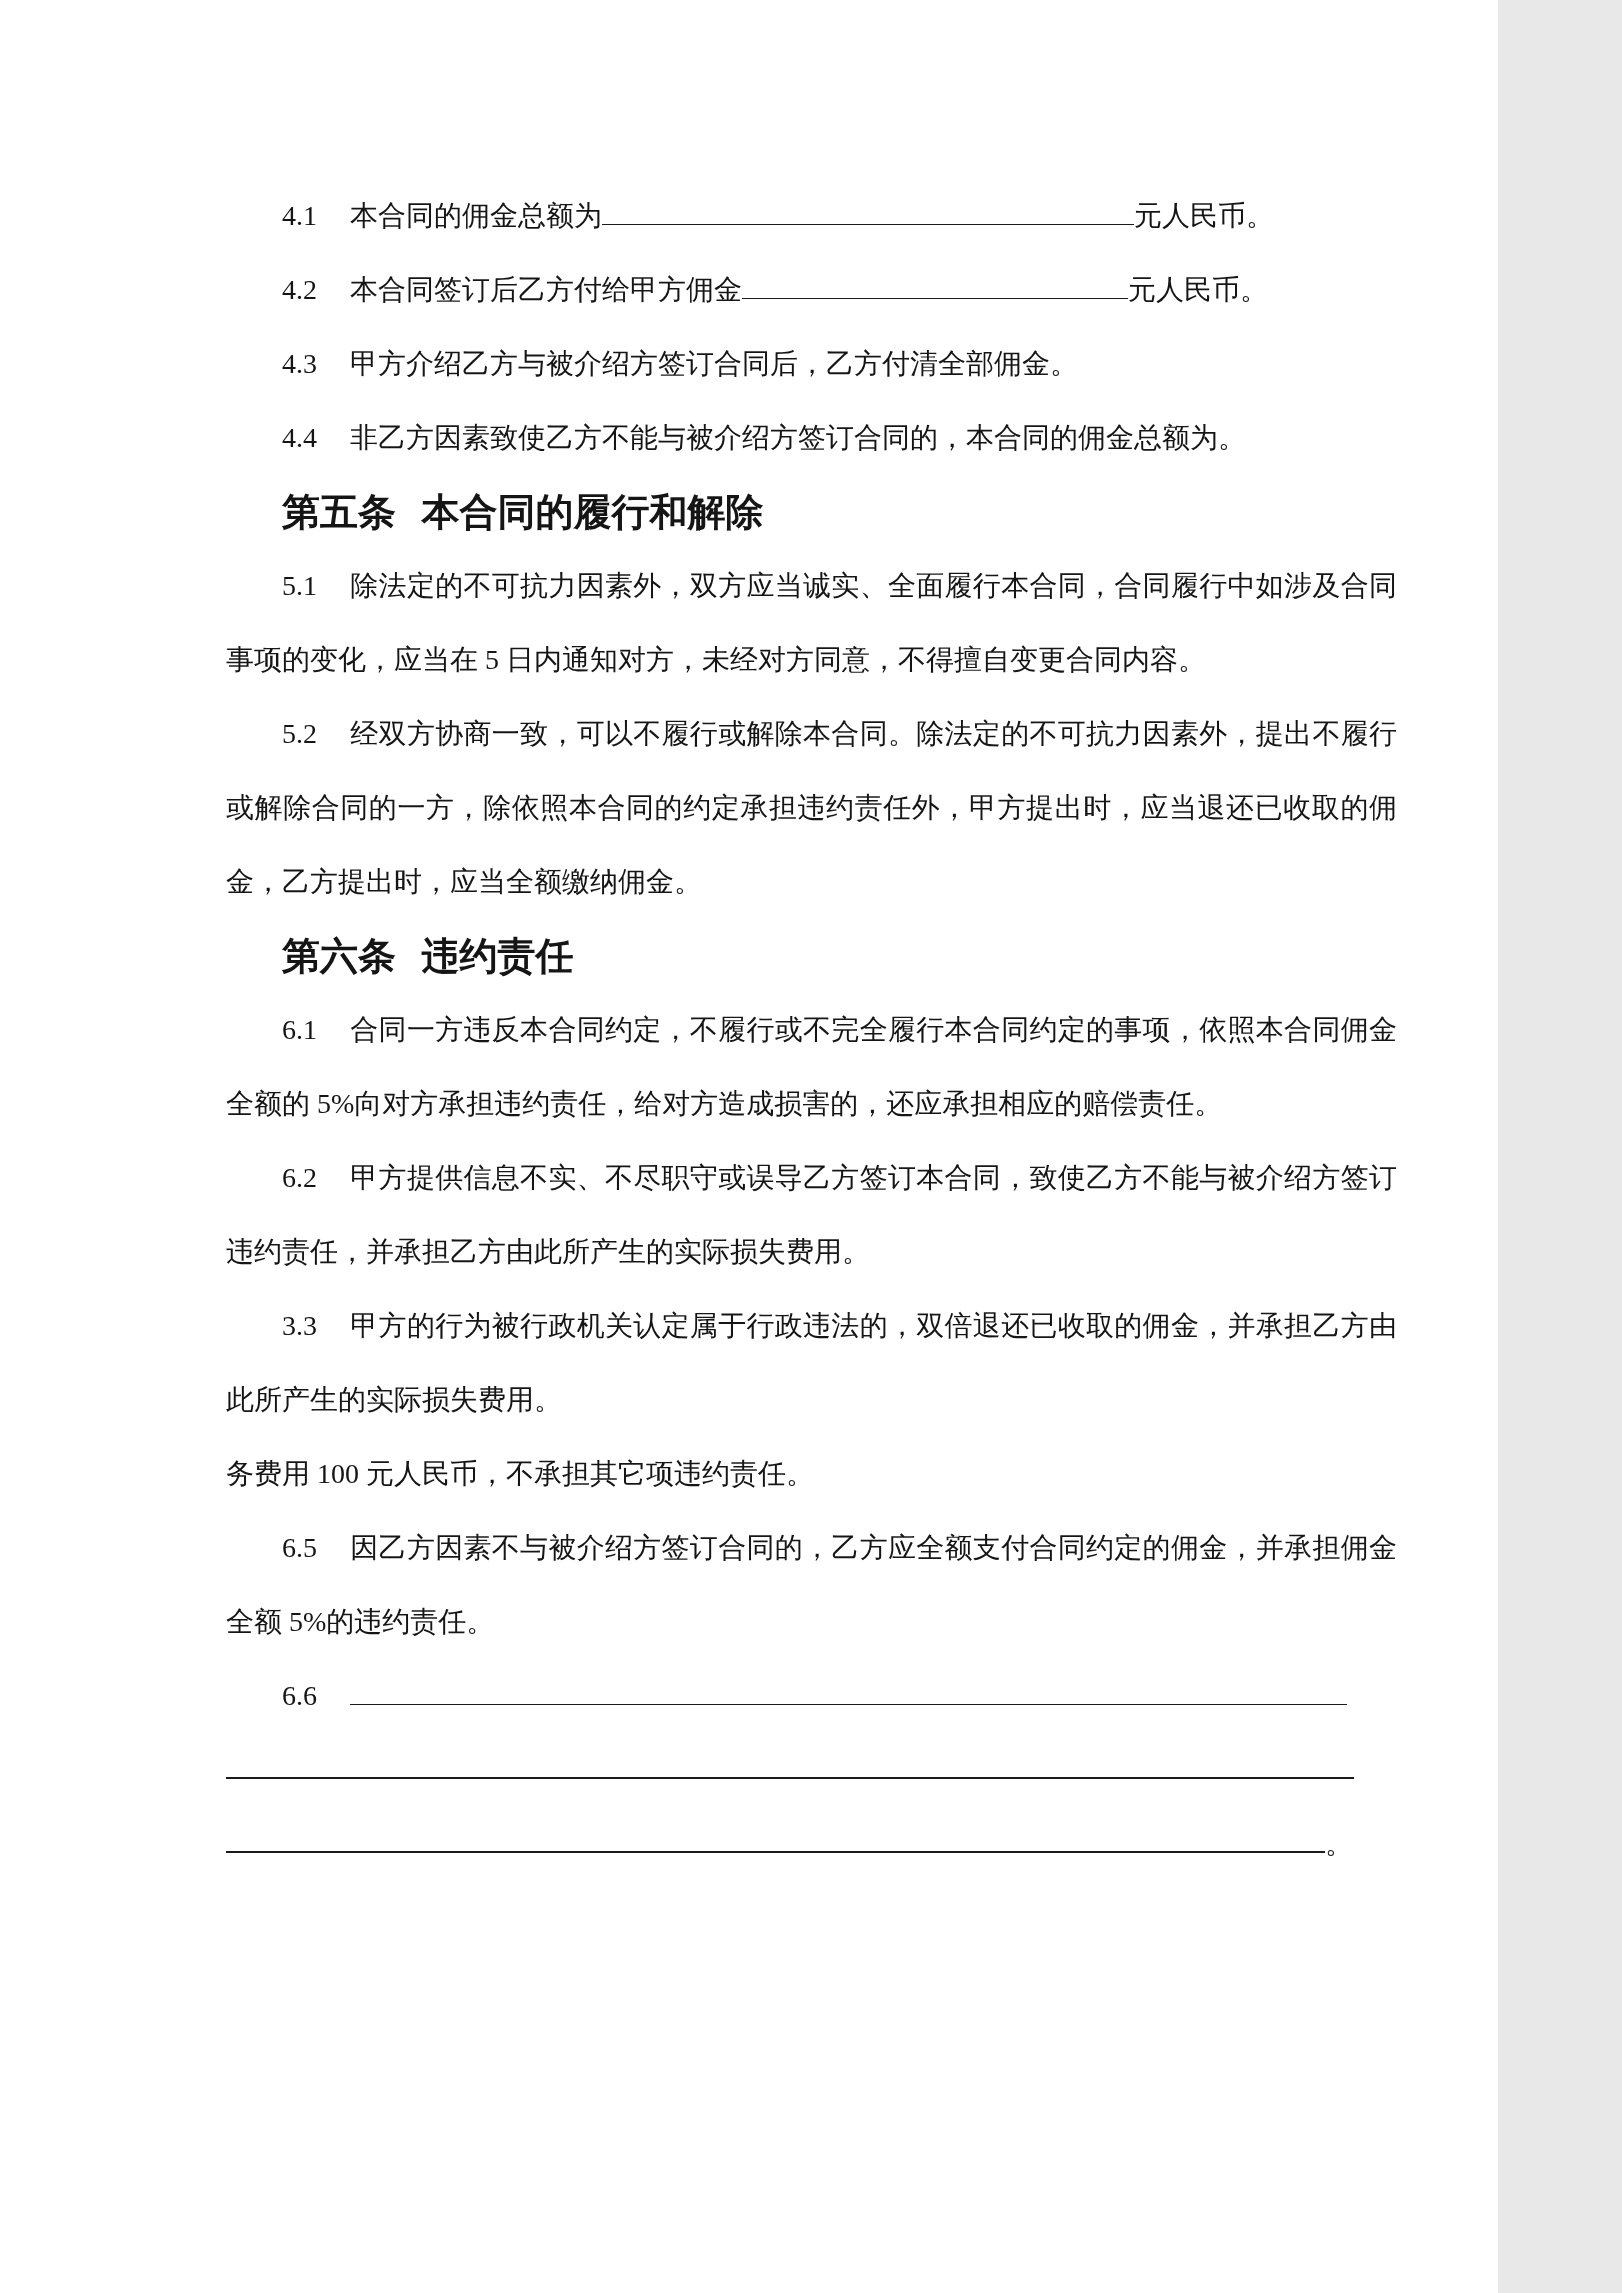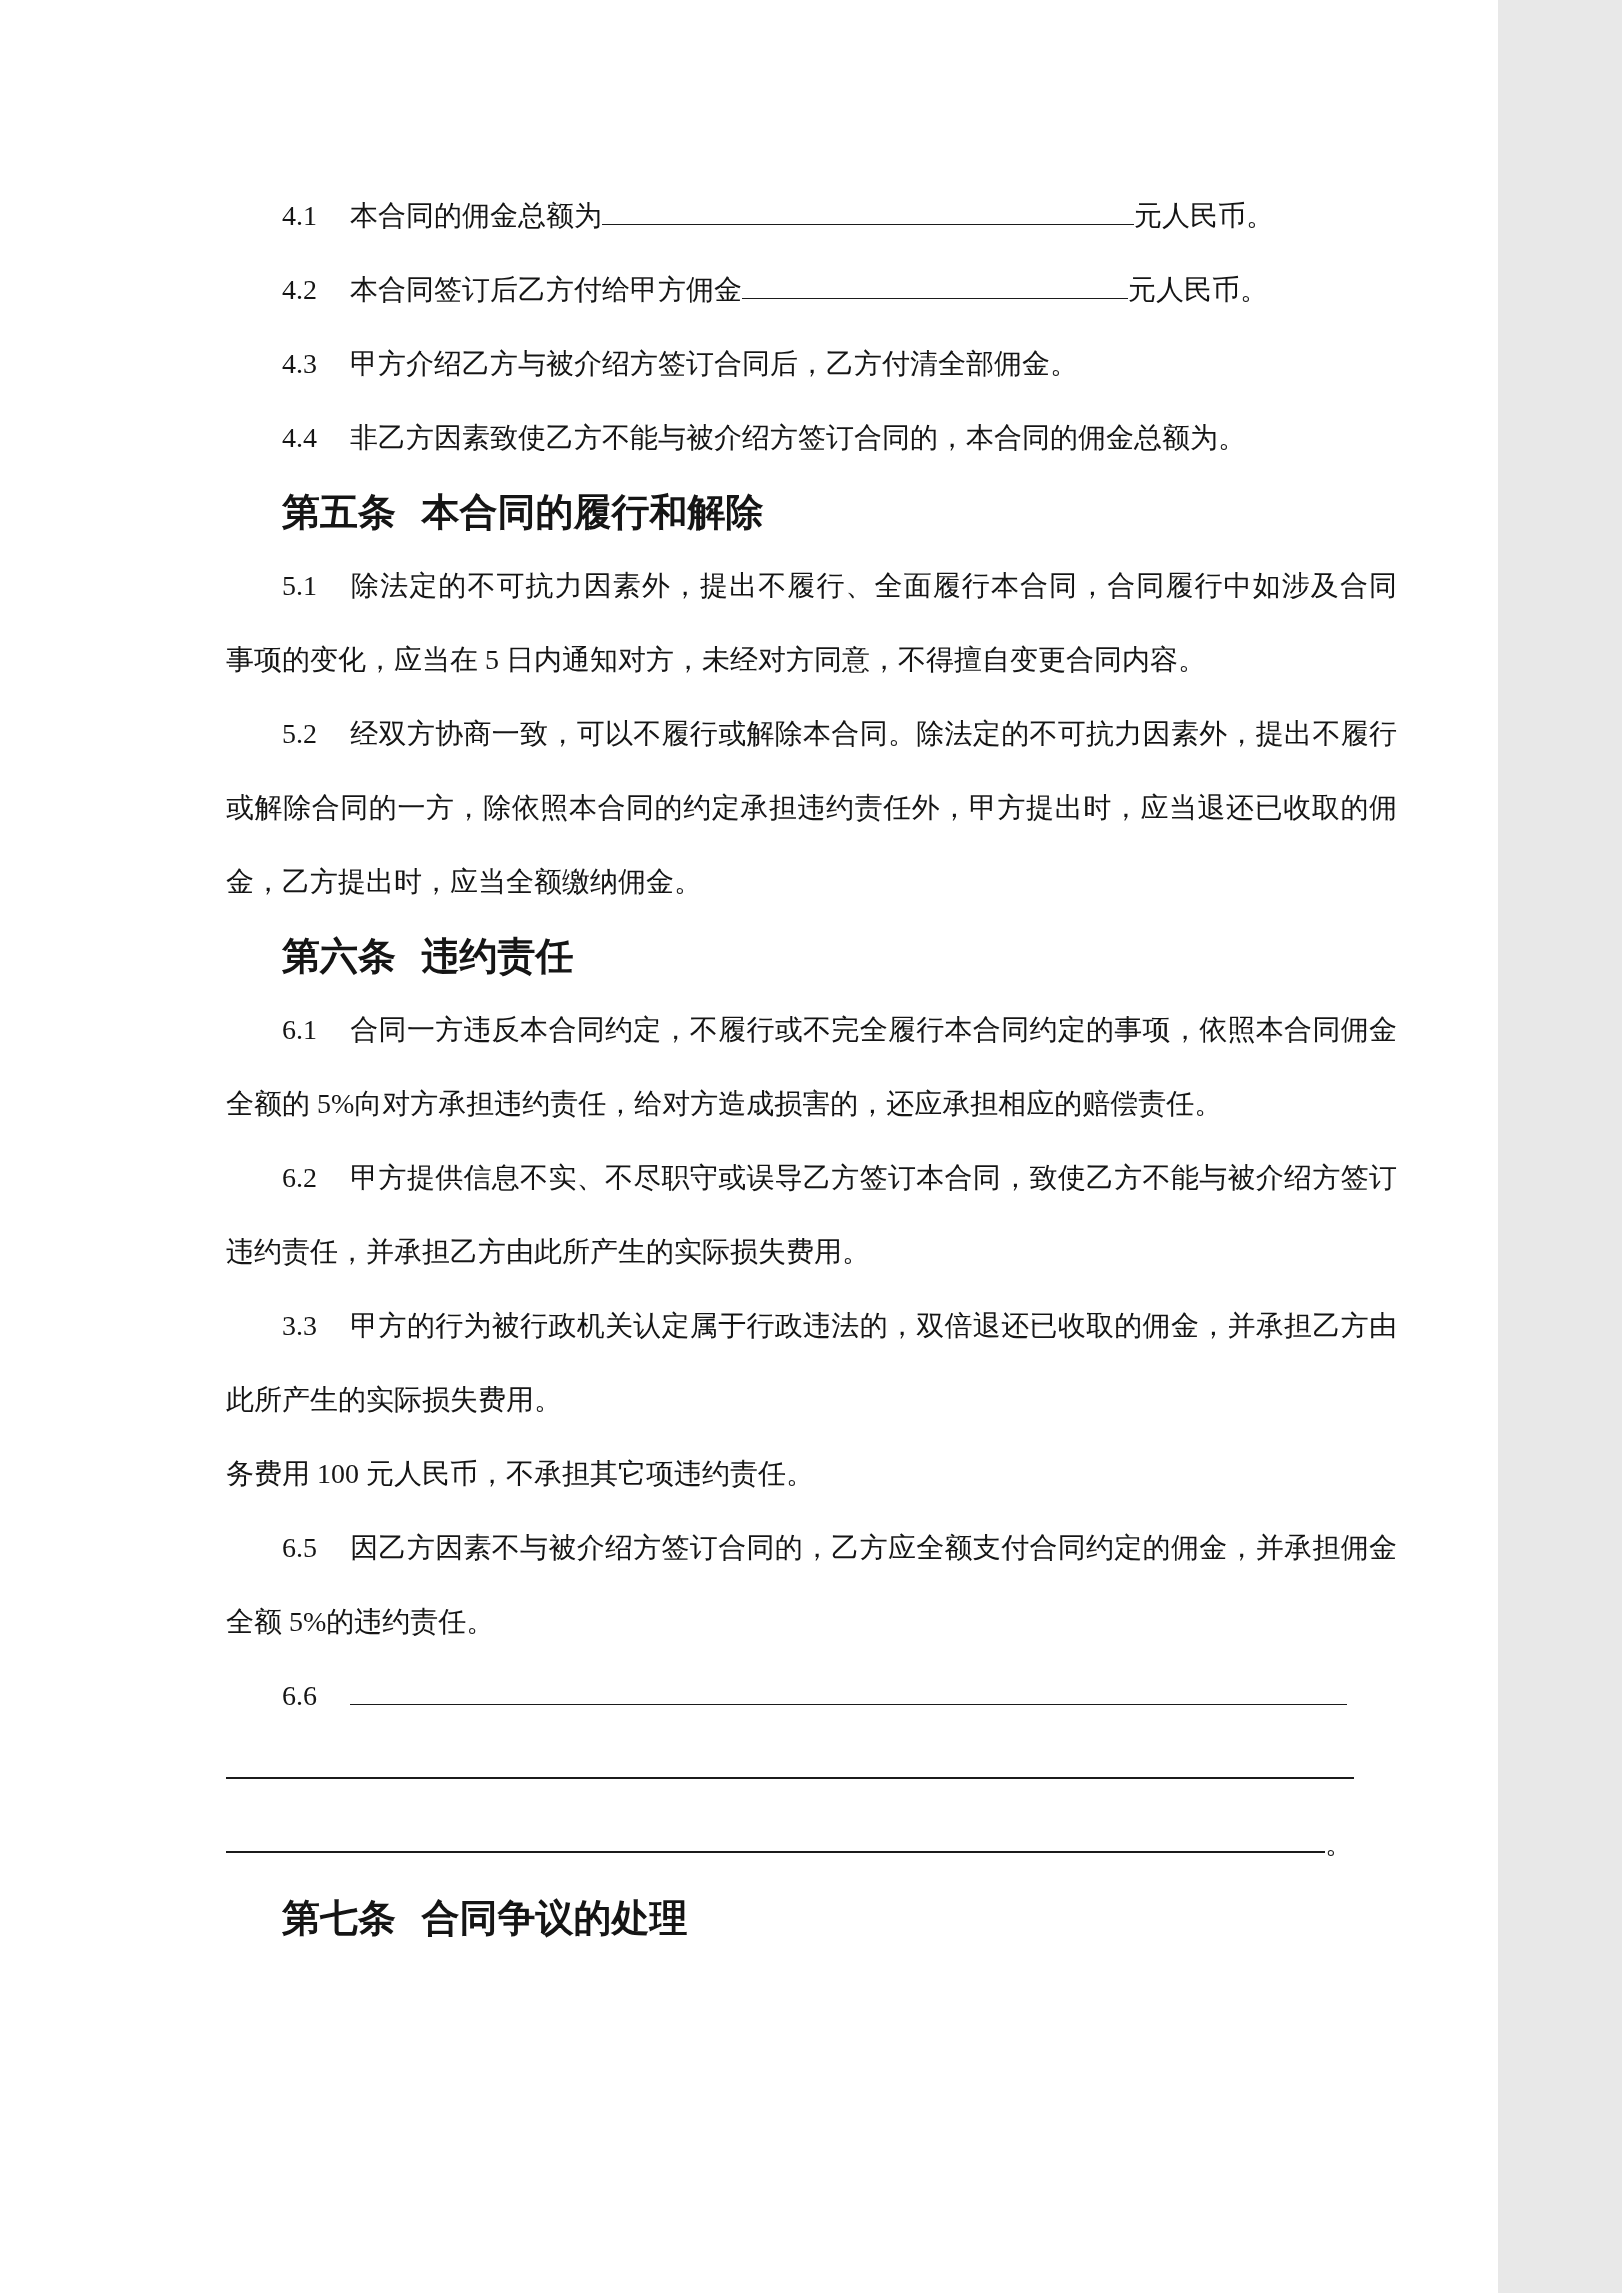--- a/index.html
+++ b/index.html
@@ -72,21 +72,21 @@
 
     <div class="row ind">
       <span class="num">4.4</span><span>非乙方因素致使乙方不能与被介绍方签订合同的，本合同的佣金总额为。</span>
     </div>
 
     <div class="row ind heading">
       <span class="hnum">第五条</span><span>本合同的履行和解除</span>
     </div>
 
     <div class="row ind jf">
-      <span class="num">5.1</span><span>除法定的不可抗力因素外，提出不履行、全面履行本合同，合同履行中如涉及合同</span>
+      <span class="num">5.1</span><span>除法定的不可抗力因素外，双方应当诚实、全面履行本合同，合同履行中如涉及合同</span>
     </div>
     <div class="row">
       <span>事项的变化，应当在 5 日内通知对方，未经对方同意，不得擅自变更合同内容。</span>
     </div>
 
     <div class="row ind jf">
       <span class="num">5.2</span><span>经双方协商一致，可以不履行或解除本合同。除法定的不可抗力因素外，提出不履行</span>
     </div>
     <div class="row jf">
       <span>或解除合同的一方，除依照本合同的约定承担违约责任外，甲方提出时，应当退还已收取的佣</span>
@@ -136,19 +136,16 @@
     </div>
 
     <div class="row">
       <span class="u ufull"></span>
     </div>
 
     <div class="row">
       <span class="u uend"></span><span>。</span>
     </div>
 
-    <div class="row ind heading">
-      <span class="hnum">第七条</span><span>合同争议的处理</span>
-    </div>
 
   </div>
 </div>
 
 
 </body></html>

